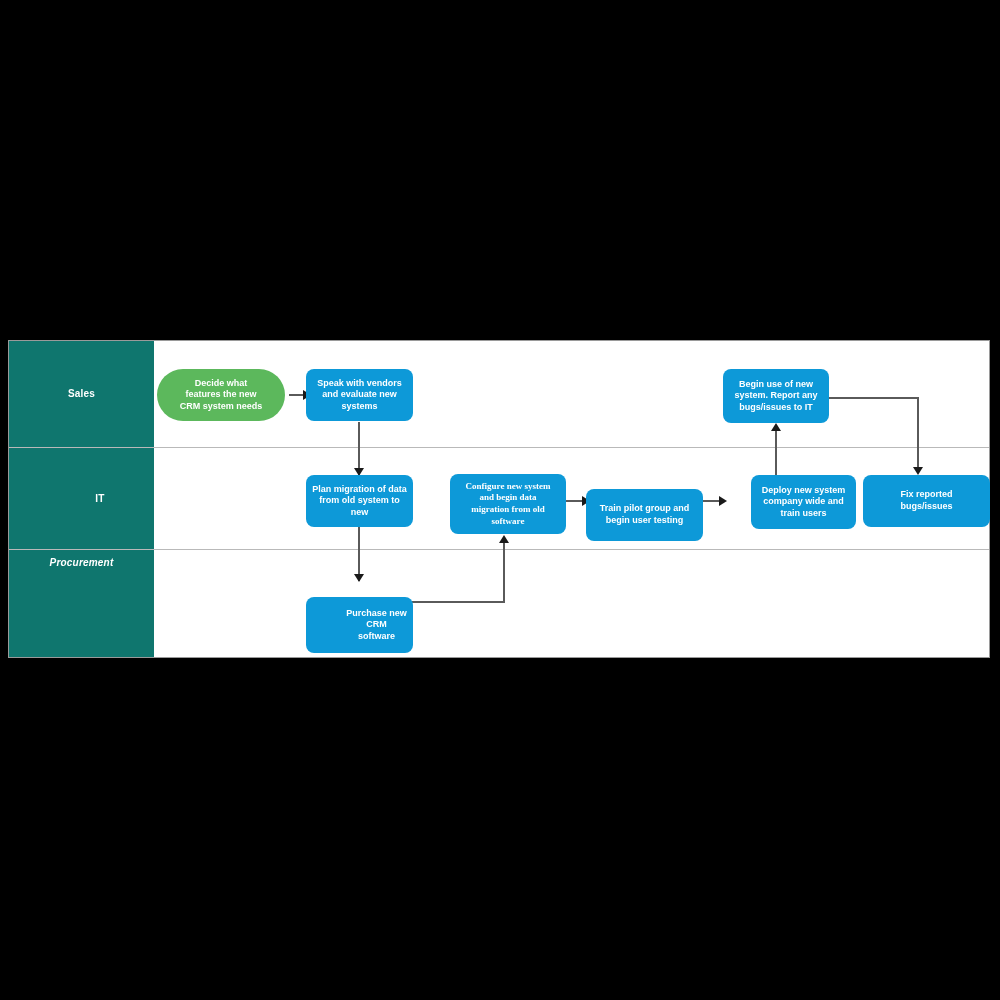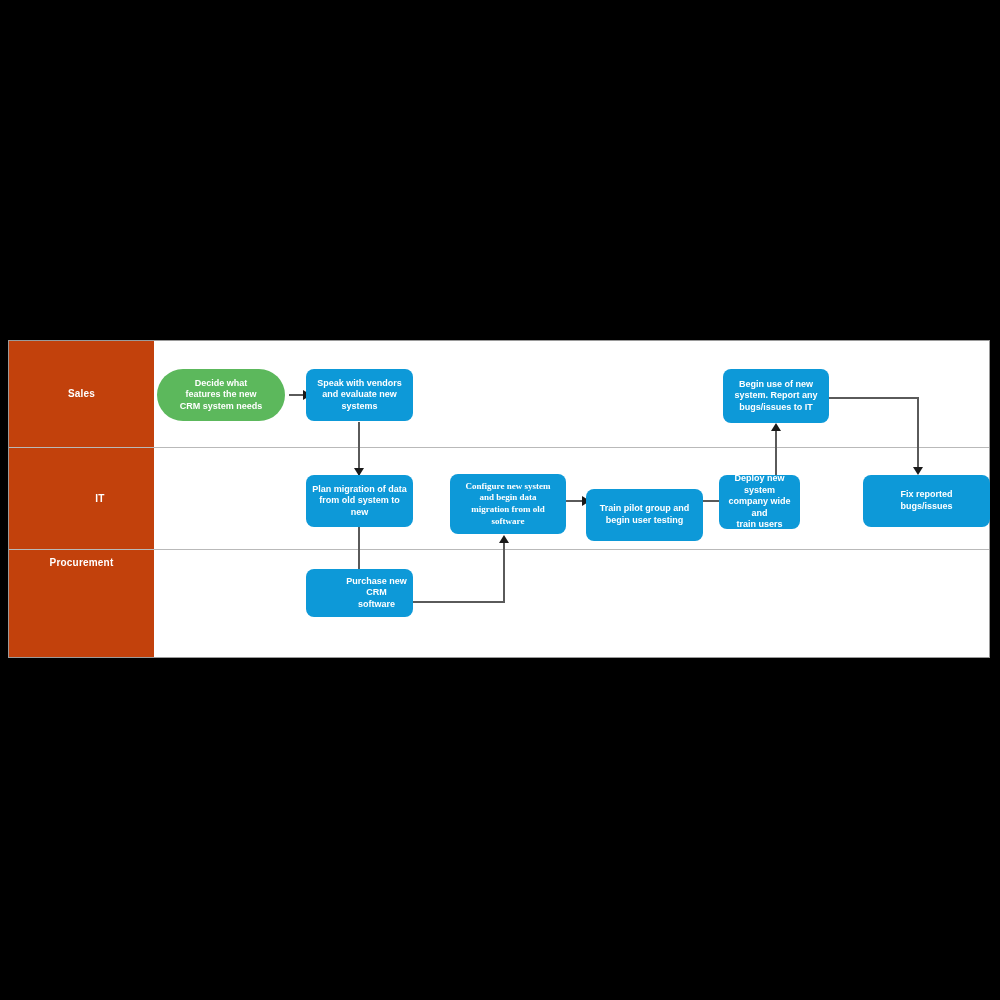--- a/index.html
+++ b/index.html
@@ -35,21 +35,21 @@
     left: 0;
     width: 100%;
     height: 1px;
     background: #b9b9b9;
   }
 
   .lane-header {
     position: absolute;
     left: 0;
     width: 145px;
-    background: #c2410c;
+    background: #0f766e;
     box-sizing: border-box;
     display: flex;
     align-items: center;
     justify-content: center;
   }
   .lane-header-label {
     color: #ffffff;
     font-size: 10px;
     font-weight: bold;
     letter-spacing: 0.2px;
@@ -122,21 +122,21 @@
   <div id="diagram">
 
     <div class="lane-header" style="top:0px; height:106px;">
       <span class="lane-header-label">Sales</span>
     </div>
 
     <div class="lane-header" style="top:107px; height:101px;padding-left:37px;">
       <span class="lane-header-label">IT</span>
     </div>
 
-    <div class="lane-header" style="top:209px; height:107px;">
+    <div class="lane-header" style="top:209px; height:107px;font-style:italic;">
       <span class="lane-header-label" style="position:relative; top:-41px;">Procurement</span>
     </div>
 
     <div class="lane-divider" style="top:106px;"></div>
     <div class="lane-divider" style="top:208px;"></div>
 
     <div class="conn-h" style="left:280px; top:53px; width:17px;"></div>
     <div class="arrow arrow-right" style="left:294px; top:49px;"></div>
 
     <div class="conn-v" style="left:349px; top:81px; height:53px;"></div>
@@ -190,30 +190,30 @@
 and begin data
 migration from old
 software</span>
     </div>
 
     <div class="node node-process" style="left:577px; top:148px; width:117px; height:52px;">
       <span class="node-label">Train pilot group and
 begin user testing</span>
     </div>
 
-    <div class="node node-process" style="left:710px; top:134px; width:81px; height:54px;">
+    <div class="node node-process" style="left:742px; top:134px; width:105px; height:54px;">
       <span class="node-label">Deploy new system
 company wide and
 train users</span>
     </div>
 
     <div class="node node-process" style="left:854px; top:134px; width:127px; height:52px;">
       <span class="node-label">Fix reported
 bugs/issues</span>
     </div>
 
-    <div class="node node-process" style="left:297px; top:228px; width:107px; height:48px;padding-left:39px;">
+    <div class="node node-process" style="left:297px; top:256px; width:107px; height:56px;padding-left:39px;">
       <span class="node-label">Purchase new CRM
 software</span>
     </div>
 
   </div>
 </div>
 
 </body></html>

